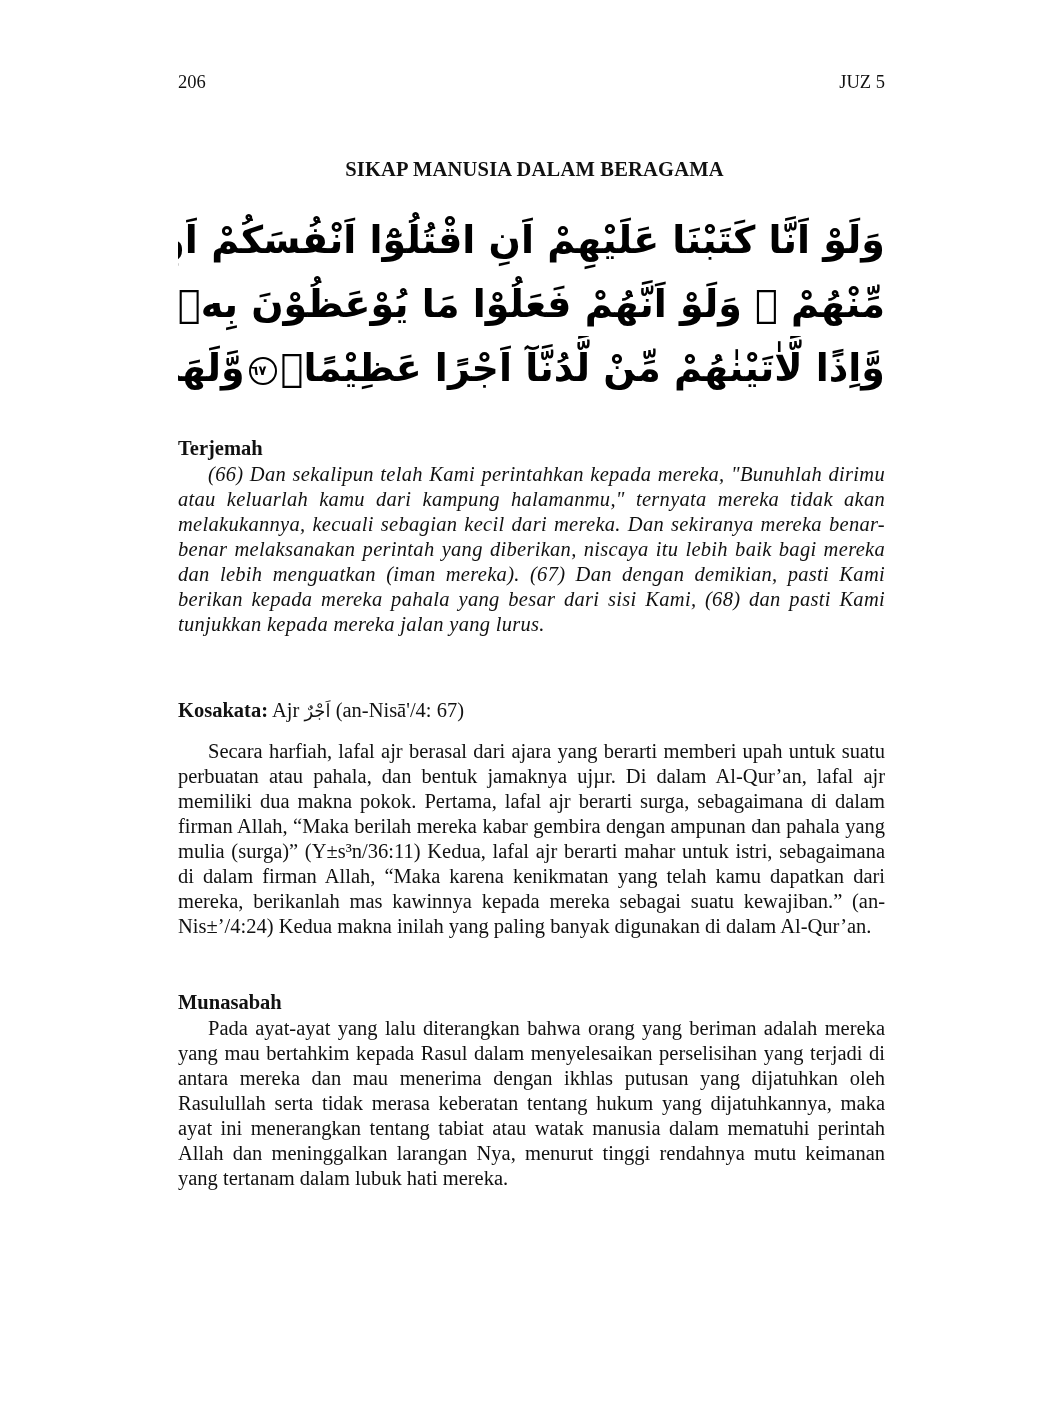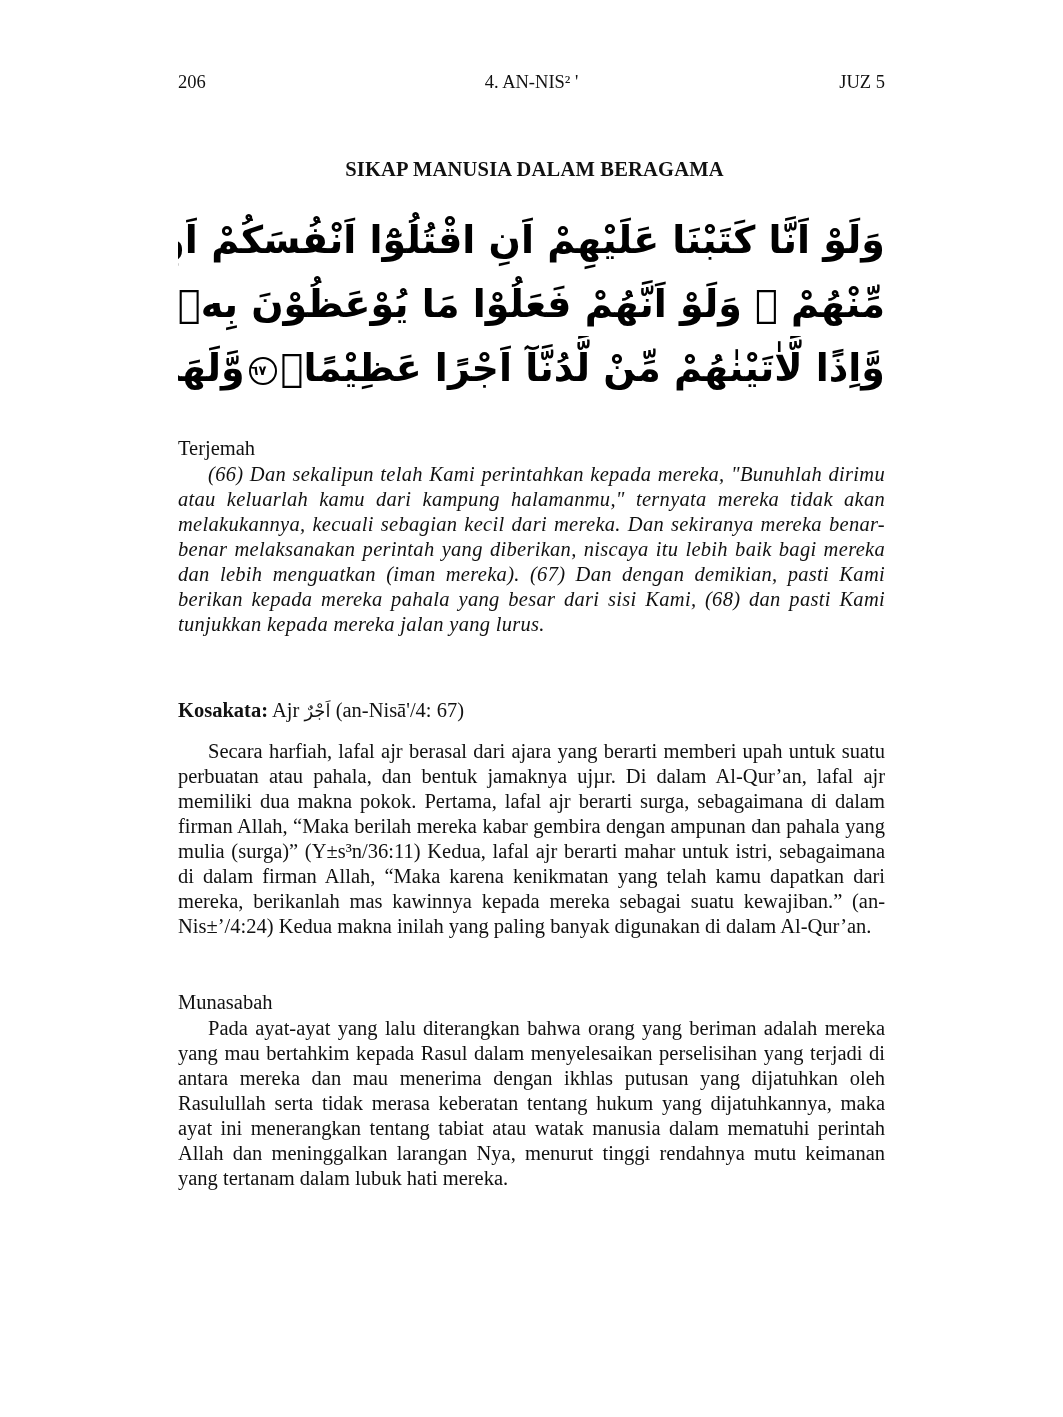--- a/index.html
+++ b/index.html
@@ -12,35 +12,34 @@
   .header .juz { position: absolute; right: 0; }
   .title { position: absolute; top: 158px; left: 3px; width: 707px; text-align: center;
            font-weight: bold; font-size: 20.5px; letter-spacing: 0.2px; }
   .arabic { position: absolute; top: 208px; left: 0; width: 707px; direction: rtl;
             font-family: "DejaVu Sans", sans-serif; font-weight: bold; font-size: 38px;
             line-height: 64px; text-align: justify; text-align-last: justify; color: #000; }
   .arabic .line { display: block; white-space: nowrap; overflow: hidden; text-align: justify; text-align-last: justify; }
   .ayah-mark { display: inline-block; width: 24px; height: 24px; border: 2px solid #000; border-radius: 50%;
                font-size: 13px; line-height: 24px; text-align: center; vertical-align: middle;
                direction: ltr; font-weight: bold; margin: 12px 4px; }
-  .section-head { position: absolute; left: 0; font-weight: normal; font-size: 20.5px; }
+  .section-head { position: absolute; left: 0; font-weight: bold; font-size: 20.5px; }
   .para { position: absolute; left: 0; width: 707px; font-size: 20.5px; line-height: 25px;
           text-align: justify; }
   .para .indent { display: inline-block; width: 30px; }
   .italic { }
   .terjemah-text { font-style: italic; letter-spacing: 0.3px; }
 </style>
 </head>
 <body>
 
 <div class="page">
 
   <div class="header">
     <span class="num">206</span>
-    <span class="mid">4. AN-NIS² '</span>
     <span class="juz">JUZ 5</span>
   </div>
 
   <div class="title">SIKAP MANUSIA DALAM BERAGAMA</div>
 
   <div class="arabic">
     <span class="line"><span>وَلَوْ اَنَّا كَتَبْنَا عَلَيْهِمْ اَنِ اقْتُلُوْٓا اَنْفُسَكُمْ اَوِ اخْرُجُوْا مِنْ دِيَارِكُمْ مَّا فَعَلُوْهُ اِلَّا قَلِيْلٌ</span></span>
     <span class="line"><span>مِّنْهُمْ ۗ وَلَوْ اَنَّهُمْ فَعَلُوْا مَا يُوْعَظُوْنَ بِهٖ لَكَانَ خَيْرًا لَّهُمْ وَاَشَدَّ تَثْبِيْتًاۙ</span></span>
     <span class="line"><span>وَّاِذًا لَّاٰتَيْنٰهُمْ مِّنْ لَّدُنَّآ اَجْرًا عَظِيْمًاۙ</span><span class="ayah-mark">٦٧</span><span>وَّلَهَدَيْنٰهُمْ صِرَاطًا مُّسْتَقِيْمًا</span></span>
   </div>

